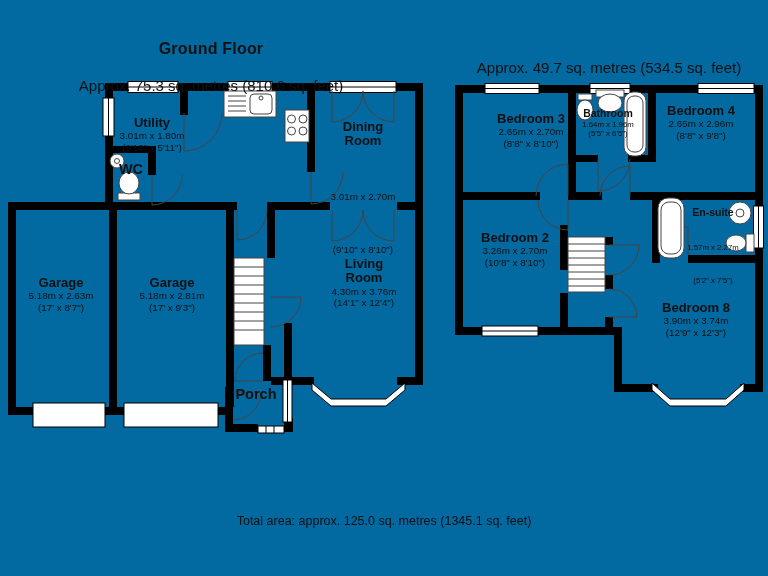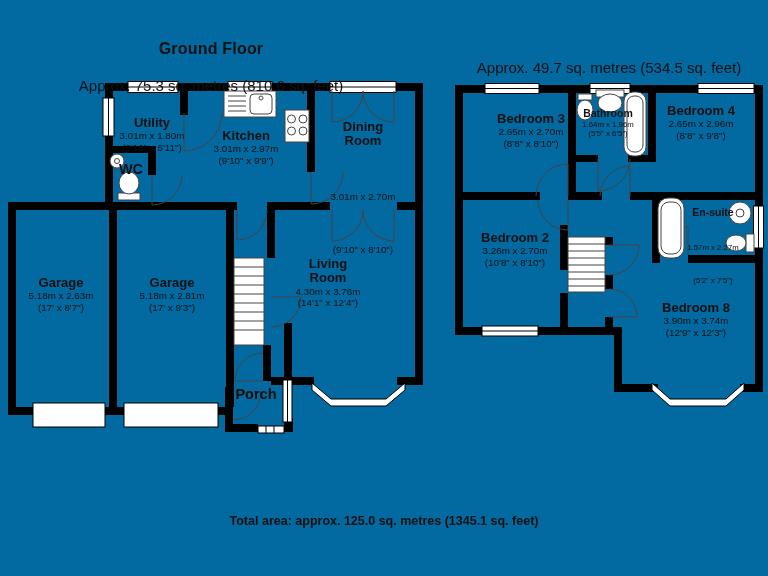--- a/index.html
+++ b/index.html
@@ -9,21 +9,21 @@
   .floor-title{position:absolute;transform:translateX(-50%);text-align:center;white-space:nowrap;}
   .floor-title .t{font-size:16px;font-weight:700;letter-spacing:.2px;}
   .floor-title .s{font-size:15px;margin-top:19px;}
   .rlabel{position:absolute;transform:translateX(-50%);display:flex;flex-direction:column;align-items:center;text-align:center;}
   .room-name{font-size:13px;font-weight:700;line-height:1.1;white-space:nowrap;}
   .room-name.narrow{white-space:normal;width:52px;}
   .room-name.big{font-size:14.5px;}
   .room-dims{font-size:9.8px;line-height:1.18;white-space:nowrap;}
   .rlabel.small .room-name{font-size:10.5px;}
   .rlabel.small .room-dims{font-size:7.8px;}
-  .footer{position:absolute;left:0;top:514px;width:768px;text-align:center;font-size:12.5px;font-weight:bold;}
+  .footer{position:absolute;left:0;top:514px;width:768px;text-align:center;font-size:12.5px;}
 </style>
 </head>
 <body>
 
 <div class="canvas">
 
 <svg class="plan" width="768" height="576" viewBox="0 0 768 576">
 
   <g fill="#000">
     <rect x="105" y="83" width="318" height="8"></rect>
@@ -205,44 +205,39 @@
 </div>
 <div class="floor-title" style="left:609px;top:40px;">
   <div class="s">Approx. 49.7 sq. metres (534.5 sq. feet)</div>
 </div>
 
 <div class="rlabel" style="left:152px;top:116px;">
   <div class="room-name">Utility</div>
   <div class="room-dims">3.01m x 1.80m</div>
   <div class="room-dims">(9'10" x 5'11")</div>
 </div>
-<div class="rlabel" style="left:246px;top:129px;">
-  <div class="room-name">Kitchen</div>
-  <div class="room-dims">3.01m x 2.97m</div>
-  <div class="room-dims">(9'10" x 9'9")</div>
-</div>
 <div class="rlabel" style="left:363px;top:120px;gap:42px;">
   <div class="room-name narrow">Dining Room</div>
   <div class="room-dims">3.01m x 2.70m</div>
   <div class="room-dims">(9'10" x 8'10")</div>
 </div>
 <div class="rlabel" style="left:131px;top:162px;">
   <div class="room-name big">WC</div>
 </div>
 <div class="rlabel" style="left:61px;top:276px;">
   <div class="room-name">Garage</div>
   <div class="room-dims">5.18m x 2.63m</div>
   <div class="room-dims">(17' x 8'7")</div>
 </div>
 <div class="rlabel" style="left:172px;top:276px;">
   <div class="room-name">Garage</div>
   <div class="room-dims">5.18m x 2.81m</div>
   <div class="room-dims">(17' x 9'3")</div>
 </div>
-<div class="rlabel" style="left:328px;top:257px;justify-content:space-between;">
+<div class="rlabel" style="left:364px;top:257px;justify-content:space-between;">
   <div class="room-name narrow">Living Room</div>
   <div class="room-dims">4.30m x 3.76m</div>
   <div class="room-dims">(14'1" x 12'4")</div>
 </div>
 <div class="rlabel" style="left:256px;top:387px;">
   <div class="room-name big">Porch</div>
 </div>
 
 <div class="rlabel" style="left:531px;top:112px;">
   <div class="room-name">Bedroom 3</div>

